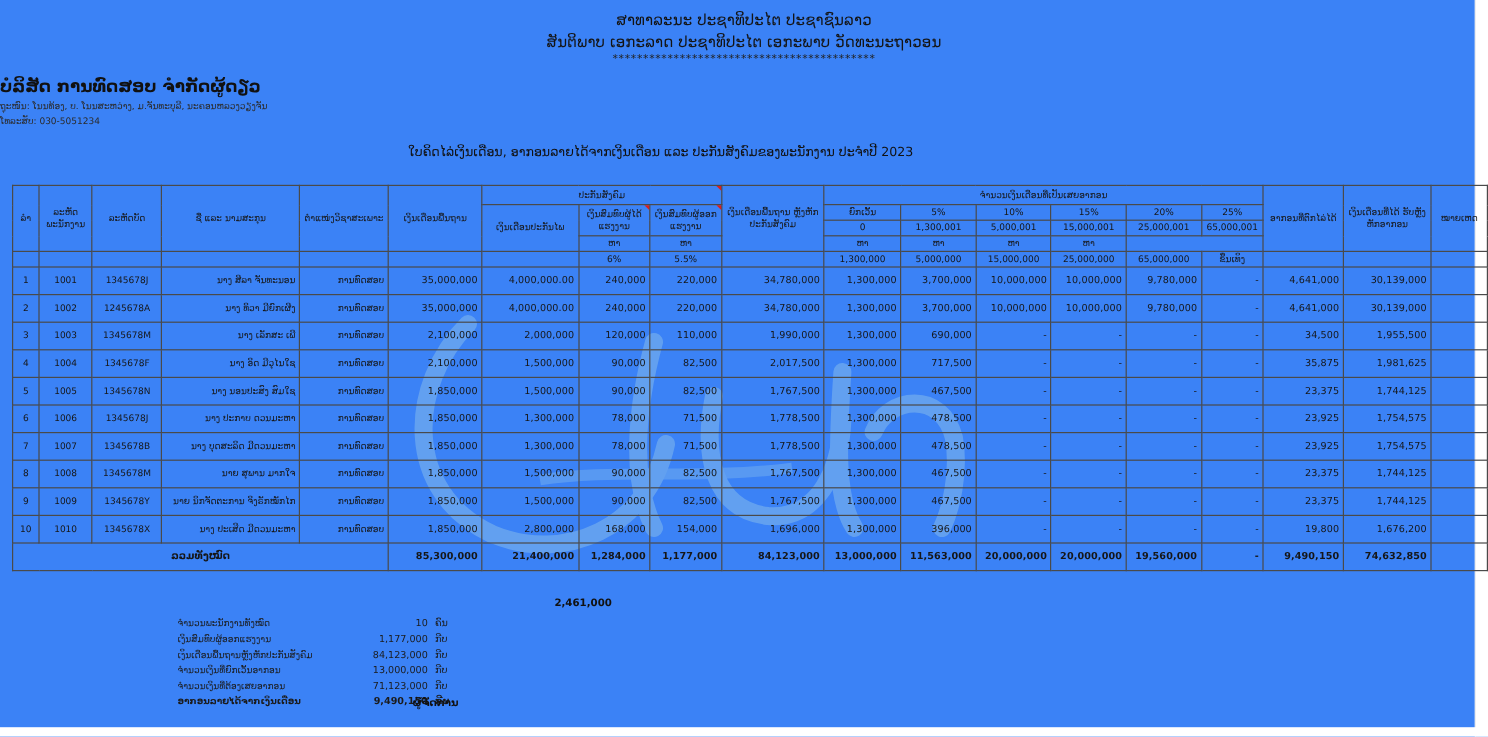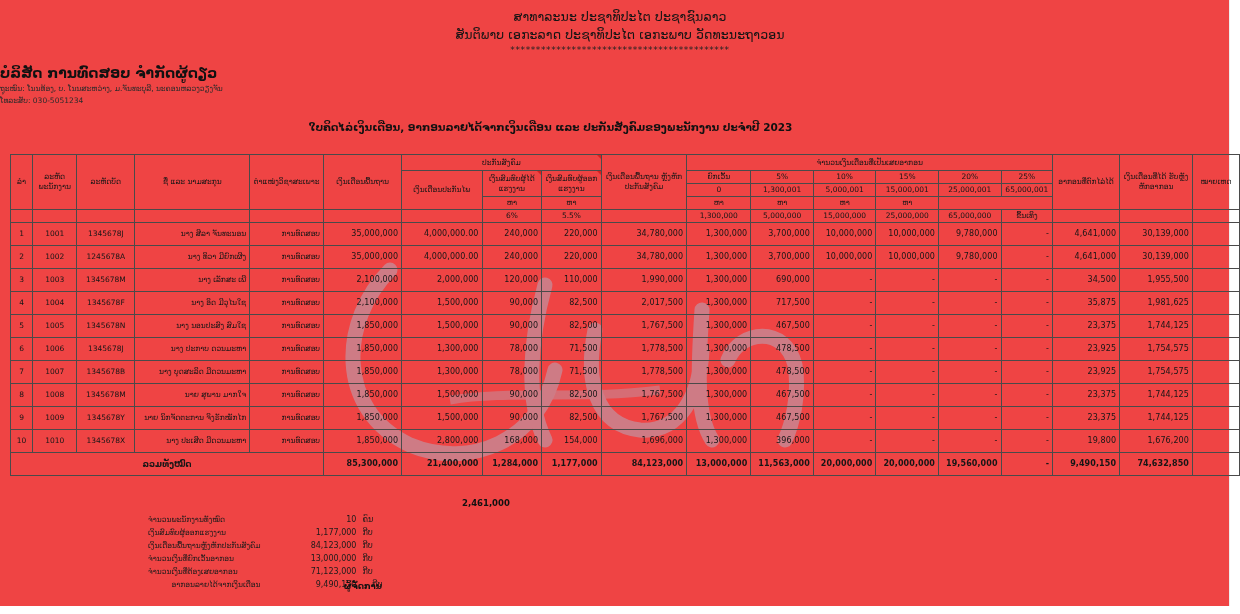--- a/index.html
+++ b/index.html
@@ -6,21 +6,21 @@
   body{
     width:1240px;height:614px;
     background:#ffffff;
     font-family:"DejaVu Sans","Liberation Sans",sans-serif;
     color:#1a1a1a;
     overflow:hidden;
     position:relative;
   }
   #sheet{
     position:absolute;left:0;top:0;width:1240px;height:614px;
-    background:#ef4444;
+    background:#3b82f6;
     overflow:hidden;
   }
   
   .right-gutter{
     position:absolute;right:0;top:0;width:10px;height:614px;background:#fff;
     border-left:1px solid #ededed;
   }
   .bottom-gutter{
     position:absolute;left:0;bottom:0;width:1240px;height:8px;background:#fff;
   }
@@ -53,21 +53,21 @@
   }
   .company .cname{
     font-size:14px;font-weight:bold;color:#111;line-height:18px;
   }
   .company .cinfo{
     font-size:7.5px;color:#2b2b2b;line-height:11px;margin-top:1px;
   }
 
   .report-title{
     position:absolute;left:0;top:121px;width:1101px;text-align:center;
-    font-size:10.5px;font-weight:bold;color:#111;z-index:2;
+    font-size:10.5px;font-weight:normal;color:#111;z-index:2;
   }
 
   
   .tbl-wrap{position:absolute;left:10px;top:154px;z-index:2;}
   table.main{
     border-collapse:collapse;
     table-layout:fixed;
     font-size:7.5px;
     color:#161616;
   }
@@ -101,21 +101,21 @@
 
   
   .summary{
     position:absolute;left:148px;top:478px;z-index:2;font-size:7.5px;color:#1b1b1b;margin-top:36px;
   }
   .summary table{border-collapse:collapse;}
   .summary td{padding:0 0 1.5px 0;line-height:11.5px;font-size:7.5px;}
   .summary td.lbl{text-align:left;padding-right:18px;white-space:nowrap;}
   .summary td.val{text-align:right;width:78px;font-size:8px;}
   .summary td.unit{text-align:left;padding-left:6px;width:20px;font-size:8px;}
-  .summary tr.bold td{font-weight:normal;text-align:right;}
+  .summary tr.bold td{font-weight:bold;}
   .side-amount{
     position:absolute;left:462px;top:498px;font-size:8.5px;font-weight:bold;color:#111;z-index:2;
   }
 
   .sig-right{
     position:absolute;left:855px;top:565px;z-index:2;text-align:center;width:220px;
   }
   .sig-right .date{font-size:7.5px;color:#1b1b1b;line-height:12px;}
   .sig-right .name{font-size:9px;font-weight:bold;color:#111;line-height:14px;margin-top:2px;}
   .sig-left{

